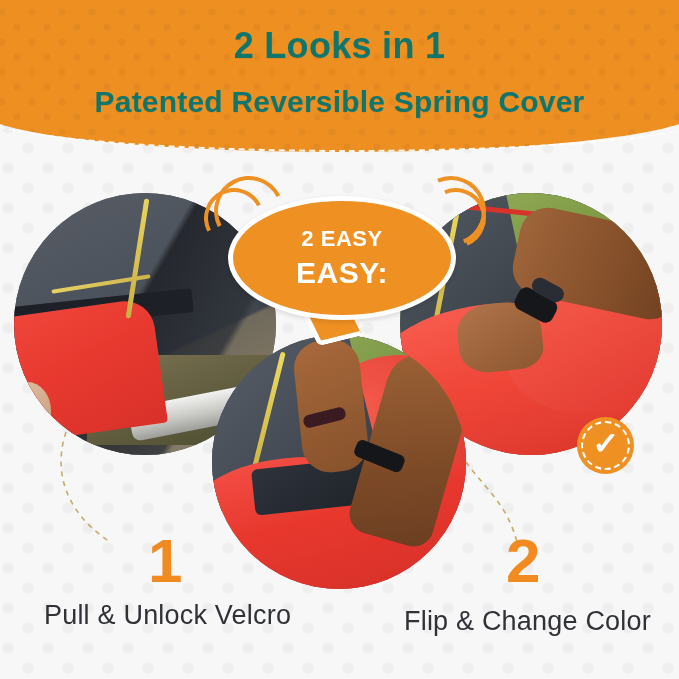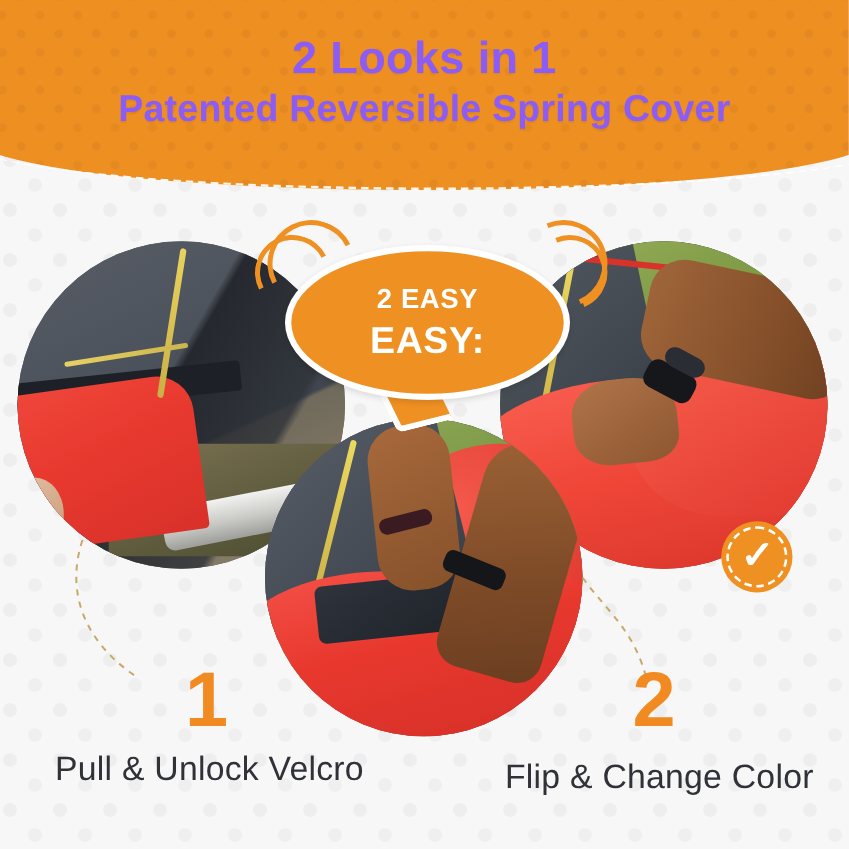--- a/index.html
+++ b/index.html
@@ -33,30 +33,30 @@
   #header-dash{
     position:absolute;left:-30px;top:-58px;width:760px;height:208px;
     border-bottom-left-radius:55% 44px;
     border-bottom-right-radius:55% 44px;
     border-bottom:2px dashed rgba(255,255,255,0.92);
     border-left:0;border-right:0;border-top:0;
     pointer-events:none;
   }
   #header-text{
     position:absolute;left:0;top:0;width:679px;
-    text-align:center;color:#8b5cf6;
+    text-align:center;color:#0f766e;
     text-shadow:0 1px 1px rgba(0,0,0,0.06);
   }
   .hdr-line1{
     font-size:36px;font-weight:bold;letter-spacing:0.3px;
     margin-top:27px;line-height:1.05;
   }
   .hdr-line2{
     font-size:30px;font-weight:bold;letter-spacing:0.2px;
-    margin-top:7px;line-height:1.05;
+    margin-top:21px;line-height:1.05;
   }
   
   .photo{
     position:absolute;border-radius:50%;overflow:hidden;
     background:#555;
   }
   #photo-1{left:14px;top:193px;width:262px;height:262px;}
   #photo-2{left:212px;top:335px;width:254px;height:254px;}
   #photo-3{left:400px;top:193px;width:262px;height:262px;}
   .ph-layer{position:absolute;inset:0;}

